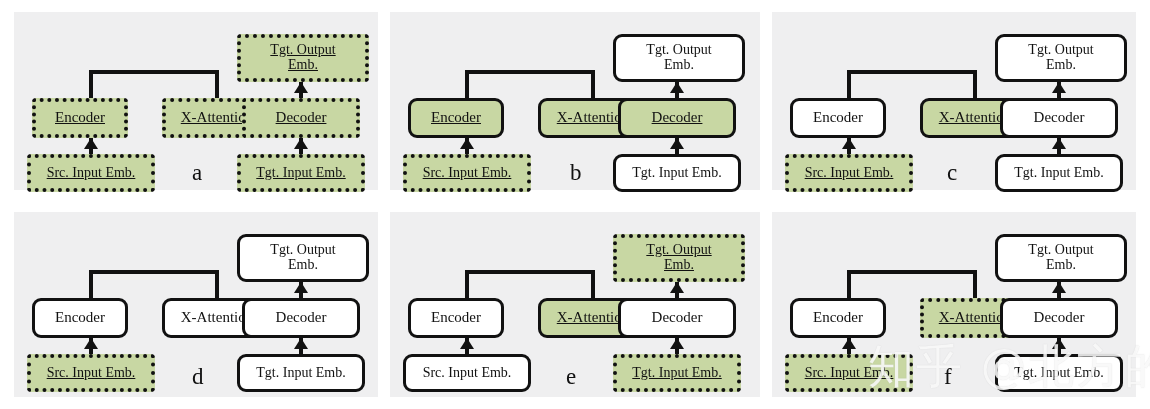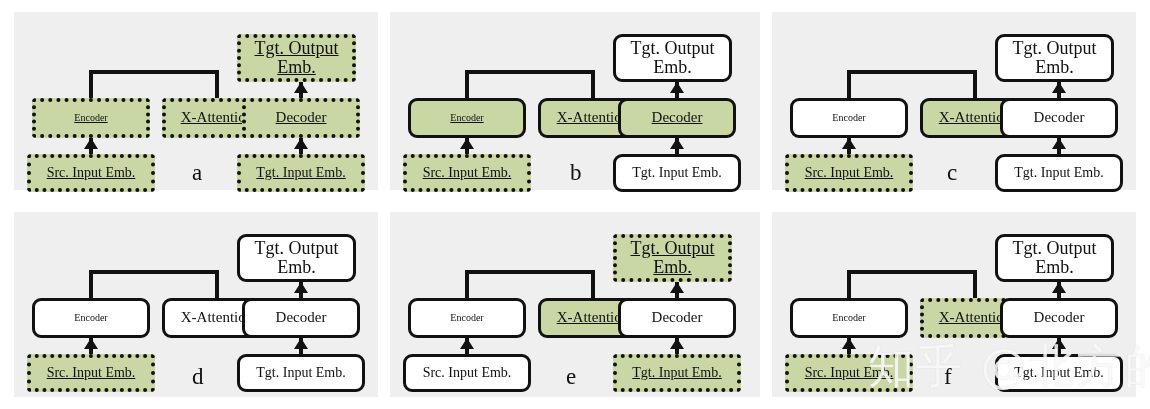--- a/index.html
+++ b/index.html
@@ -50,25 +50,25 @@
   .node.green  { background: #c8d7a3; }
   .node.dotted {
     border-style: dotted;
     border-width: 4px;
     border-radius: 4px;
   }
   .node .lbl { display: inline-block; }
   .node.underline .lbl { text-decoration: underline; text-underline-offset: 1px; }
 
   
-  .n-enc   { width: 118px; height: 40px; font-size: 10px; }
+  .n-enc   { width: 96px; height: 40px; font-size: 15px; }
   .n-xat   { width: 110px; height: 40px; font-size: 15px; }
   .n-dec   { width: 118px; height: 40px; font-size: 15px; }
   .n-emb   { width: 128px; height: 38px; font-size: 14px; }
-  .n-out   { width: 119px; height: 48px; font-size: 18px; }
+  .n-out   { width: 132px; height: 48px; font-size: 14px; }
 
   
   .wire {
     position: absolute;
     background: #111111;
     z-index: 2;
   }
   .wire.h { height: 4px; }
   .wire.v { width: 4px; }
 

